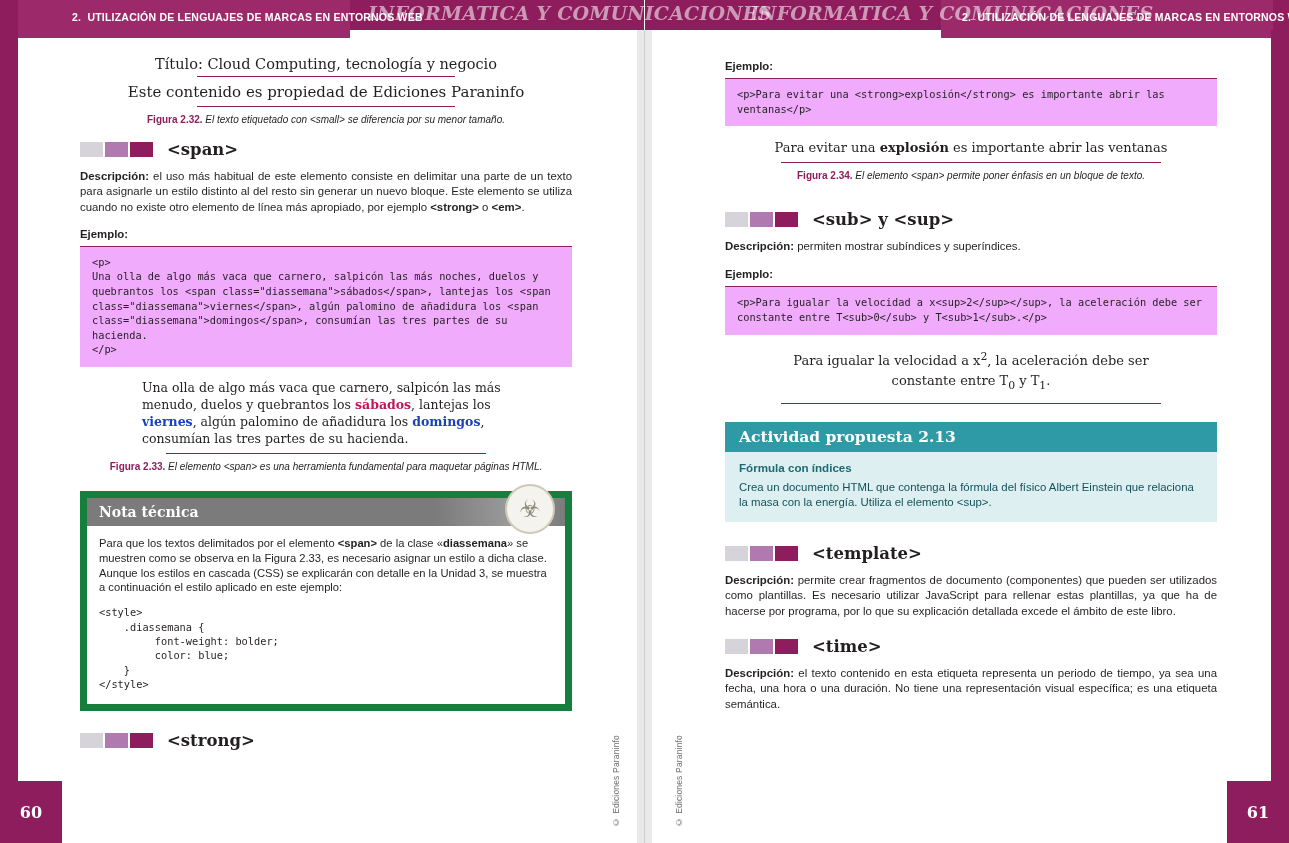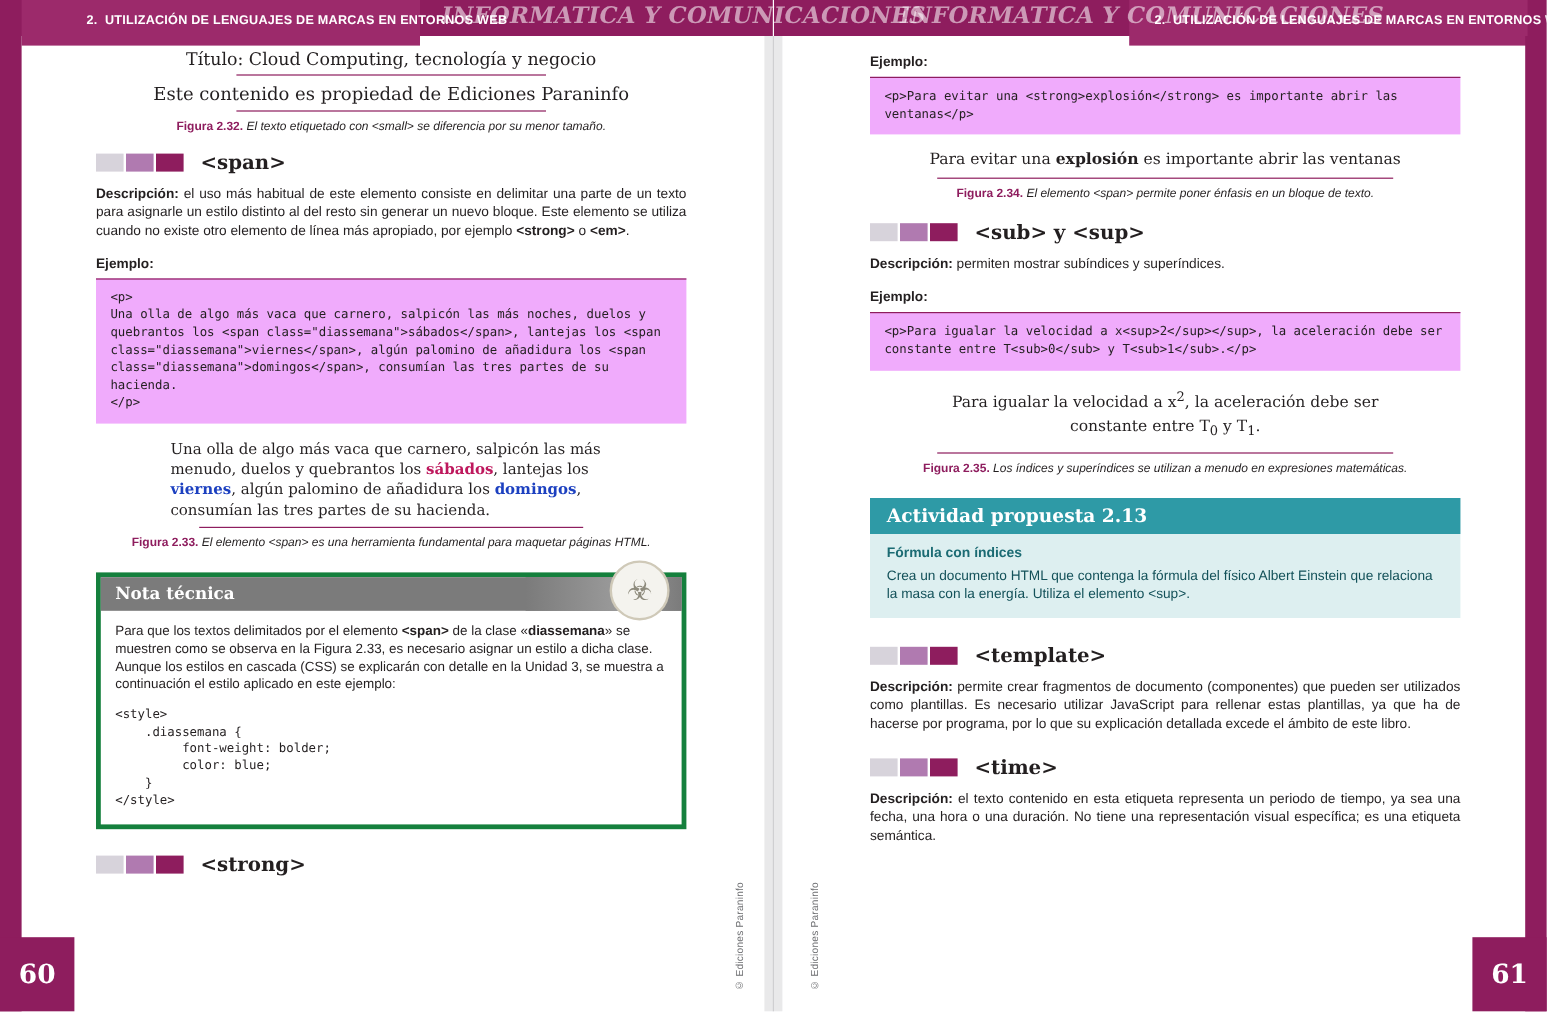--- a/index.html
+++ b/index.html
@@ -42,38 +42,38 @@
   .hdr-brand-left{left:368px;}
   .hdr-brand-right{left:750px;}
 
   
   .left-strip{position:absolute;left:0;top:30px;width:18px;height:813px;background:#8e1d5e;}
   .right-strip{position:absolute;right:0;top:30px;width:18px;height:813px;background:#8e1d5e;}
 
   
   .pagenum{
     position:absolute;bottom:0;width:62px;height:62px;background:#8e1d5e;color:#ffffff;
-    font-family:"DejaVu Serif", serif;font-size:22px;font-weight:bold;
+    font-family:"DejaVu Serif", serif;font-size:16px;font-weight:bold;
     display:flex;align-items:center;justify-content:center;
   }
   .pagenum-left{left:0;bottom:0;}
   .pagenum-right{right:0;bottom:0;}
 
   
   .gutter{position:absolute;left:637px;top:30px;width:15px;height:813px;background:#e9e9ea;}
   .gutter-line{position:absolute;left:644px;top:30px;width:1px;height:813px;background:#cfcfd1;}
 
   .vert-credit{
     position:absolute;font-size:8.5px;color:#6d6e71;
     writing-mode:vertical-rl;transform:rotate(180deg);white-space:nowrap;
     letter-spacing:.02em;
   }
 
   
-  .col{position:absolute;top:32px;}
+  .col{position:absolute;top:46px;}
   .col-left{left:80px;width:492px;}
   .col-right{left:725px;width:492px;}
 
   p{margin:0;}
   .para{font-size:11.4px;line-height:15.3px;text-align:justify;margin-bottom:4px;}
   .para b{font-weight:bold;}
 
   .lbl{font-weight:bold;font-size:11.4px;}
 
   
@@ -96,21 +96,21 @@
 
   
   .fig-box{margin:10px 0 0 0;text-align:center;}
   .fig-render{font-family:"DejaVu Serif", serif;color:#231f20;}
   .fig-rule{height:1px;background:#8e1d5e;margin:6px auto 6px auto;}
   .fig-cap{font-size:10px;line-height:13px;color:#231f20;text-align:center;margin-top:5px;}
   .fig-cap .fnum{color:#8e1d5e;font-weight:bold;text-align:center;}
   .fig-cap .ftxt{font-style:italic;}
 
   
-  .nota{margin-top:18px;border:4px solid #15803d;position:relative;}
+  .nota{margin-top:18px;border:7px solid #15803d;position:relative;}
   .nota-head{
     background:#7b7b7b;color:#ffffff;height:28px;display:flex;align-items:center;
     padding-left:12px;font-family:"DejaVu Serif", serif;font-weight:bold;font-size:14px;
     position:relative;
   }
   .nota-head:after{
     content:"";position:absolute;right:0;top:0;width:130px;height:28px;
     background:linear-gradient(90deg,#7b7b7b 0%,#9b9b9b 60%,#7b7b7b 100%);
   }
   .nota-globe{
@@ -243,43 +243,39 @@
       <div class="fig-render" style="font-size:13px;">
         <span>Para evitar una </span><b>explosión</b><span> es importante abrir las ventanas</span>
       </div>
       <div class="fig-rule" style="width:380px;margin-top:7px;"></div>
       <div class="fig-cap">
         <span class="fnum">Figura 2.34.</span>
         <span class="ftxt">El elemento &lt;span&gt; permite poner énfasis en un bloque de texto.</span>
       </div>
     </div>
 
-    <div class="sec-head" style="margin-top:16px;">
+    <div class="sec-head" style="margin-top:28px;">
       <span class="sw sw1"></span>
       <span class="sw sw2"></span>
       <span class="sw sw3"></span>
       <span class="sec-title">&lt;sub&gt; y &lt;sup&gt;</span>
     </div>
     <p class="para">
       <b>Descripción:</b><span> permiten mostrar subíndices y superíndices.</span>
     </p>
 
     <p class="lbl" style="margin-top:14px;">Ejemplo:</p>
     <div class="code" style="margin-top:6px;"><span>&lt;p&gt;Para igualar la velocidad a x&lt;sup&gt;2&lt;/sup&gt;&lt;/sup&gt;, la aceleración debe ser constante entre T&lt;sub&gt;0&lt;/sub&gt; y T&lt;sub&gt;1&lt;/sub&gt;.&lt;/p&gt;</span></div>
 
     <div class="fig-box" style="margin-top:12px;">
       <div class="fig-render" style="font-size:13px;line-height:20px;">
         <span>Para igualar la velocidad a x</span><sup>2</sup><span>, la aceleración debe ser</span><br>
         <span>constante entre T</span><sub>0</sub><span> y T</span><sub>1</sub><span>.</span>
       </div>
       <div class="fig-rule" style="width:380px;margin-top:7px;"></div>
-      <div class="fig-cap">
-        <span class="fnum">Figura 2.35.</span>
-        <span class="ftxt">Los índices y superíndices se utilizan a menudo en expresiones matemáticas.</span>
-      </div>
     </div>
 
     <div class="act">
       <div class="act-head">Actividad propuesta 2.13</div>
       <div class="act-sub">Fórmula con índices</div>
       <div class="act-body">Crea un documento HTML que contenga la fórmula del físico Albert Einstein que relaciona la masa con la energía. Utiliza el elemento &lt;sup&gt;.</div>
     </div>
 
     <div class="sec-head" style="margin-top:22px;">
       <span class="sw sw1"></span>

